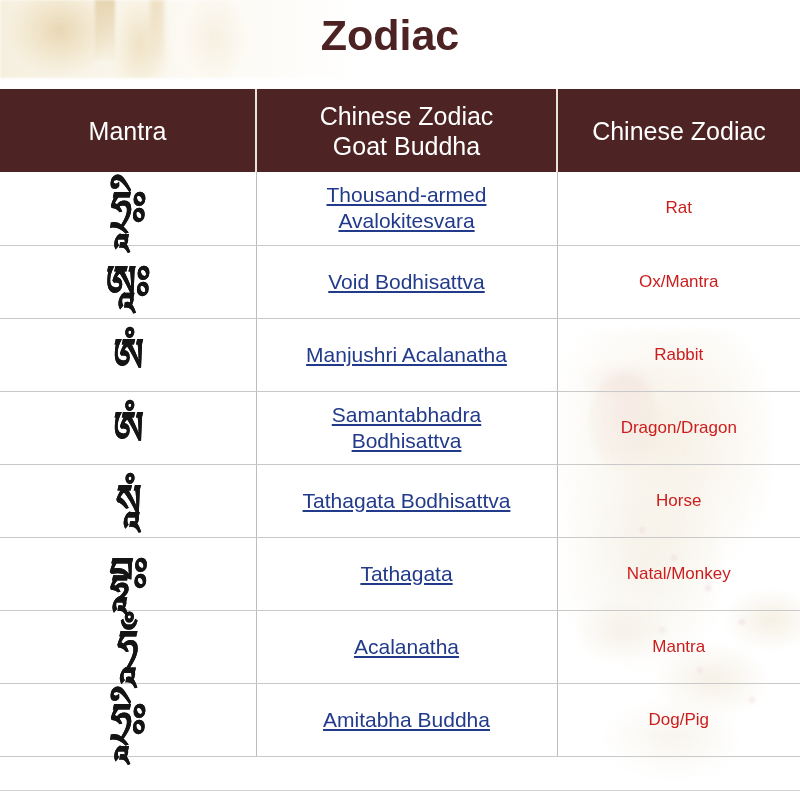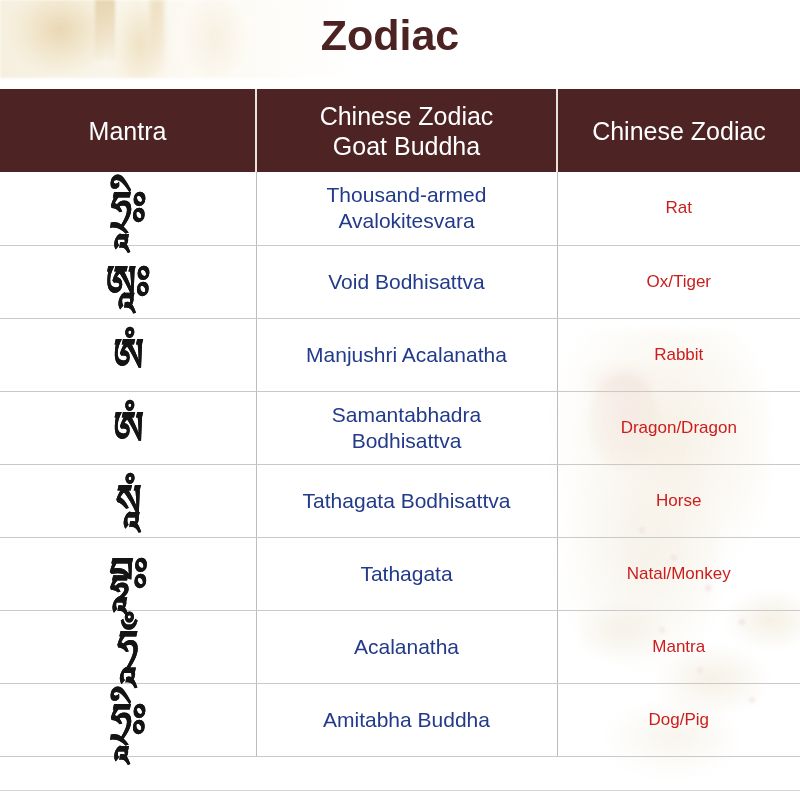--- a/index.html
+++ b/index.html
@@ -175,20 +175,21 @@
     background: transparent;
   }
   #zodiac-table tbody td:last-child { border-right: none; }
   #zodiac-table tbody tr:first-child td { border-top: none; }
 
   td.cell-mantra  { }
   td.cell-buddha  {
     color: #223a8a;
     font-size: 21px;
     line-height: 26px;
+    text-decoration: underline;
   }
   td.cell-zodiac  {
     color: #cc1d1d;
     font-size: 17px;
     line-height: 26px;
   }
 
   
   .glyph {
     display: inline-block;
@@ -262,21 +263,21 @@
 
     <tbody id="table-body">
         <tr>
           <td class="cell-mantra"><span class="glyph">ཧྲཱིཿ</span></td>
           <td class="cell-buddha"><span>Thousand-armed</span><br><span>Avalokitesvara</span></td>
           <td class="cell-zodiac"><span>Rat</span></td>
         </tr>
         <tr>
           <td class="cell-mantra"><span class="glyph">ཨཱཿ</span></td>
           <td class="cell-buddha"><span>Void Bodhisattva</span></td>
-          <td class="cell-zodiac"><span>Ox/Tiger</span></td>
+          <td class="cell-zodiac"><span>Ox/Mantra</span></td>
         </tr>
         <tr>
           <td class="cell-mantra"><span class="glyph">ཨཾ</span></td>
           <td class="cell-buddha"><span>Manjushri Acalanatha</span></td>
           <td class="cell-zodiac"><span>Rabbit</span></td>
         </tr>
         <tr>
           <td class="cell-mantra"><span class="glyph">ཨཾ</span></td>
           <td class="cell-buddha"><span>Samantabhadra</span><br><span>Bodhisattva</span></td>
           <td class="cell-zodiac"><span>Dragon/Dragon</span></td>

